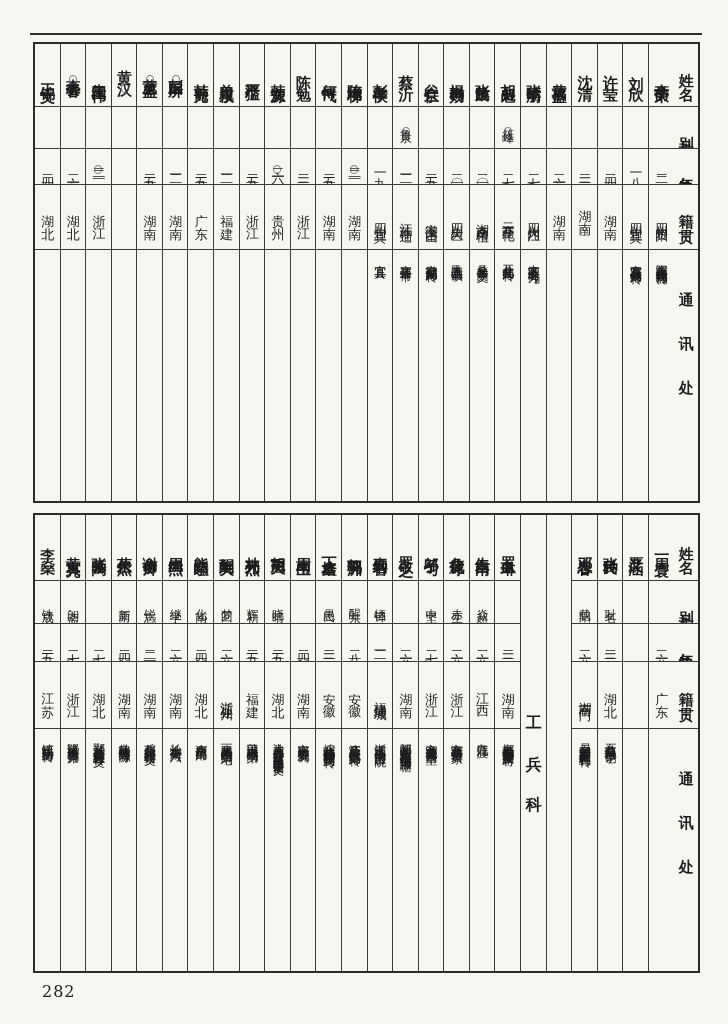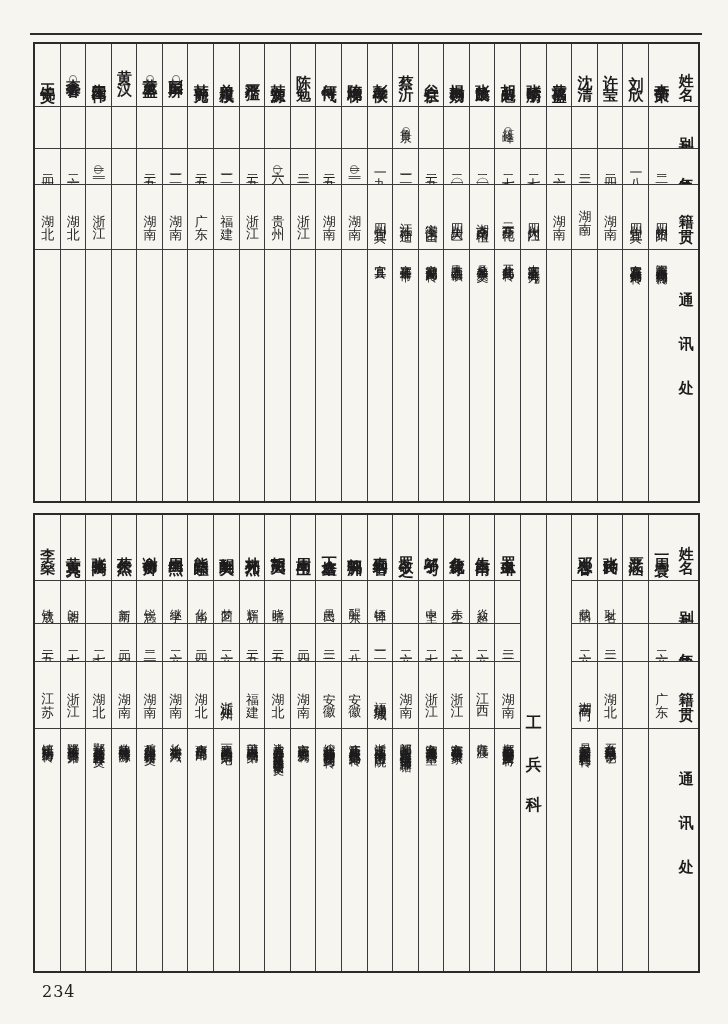--- a/index.html
+++ b/index.html
@@ -940,14 +940,14 @@
         </div>
       <div class="cell c-origin">
           <span class="vtext hl ho">籍贯</span>
         </div>
       <div class="cell c-addr">
           <span class="vtext hl hd">通讯处</span>
         </div>
     </div>
   </div>
 
-  <div class="pagenum">234</div>
+  <div class="pagenum">282</div>
 </div>
 
 </body></html>

